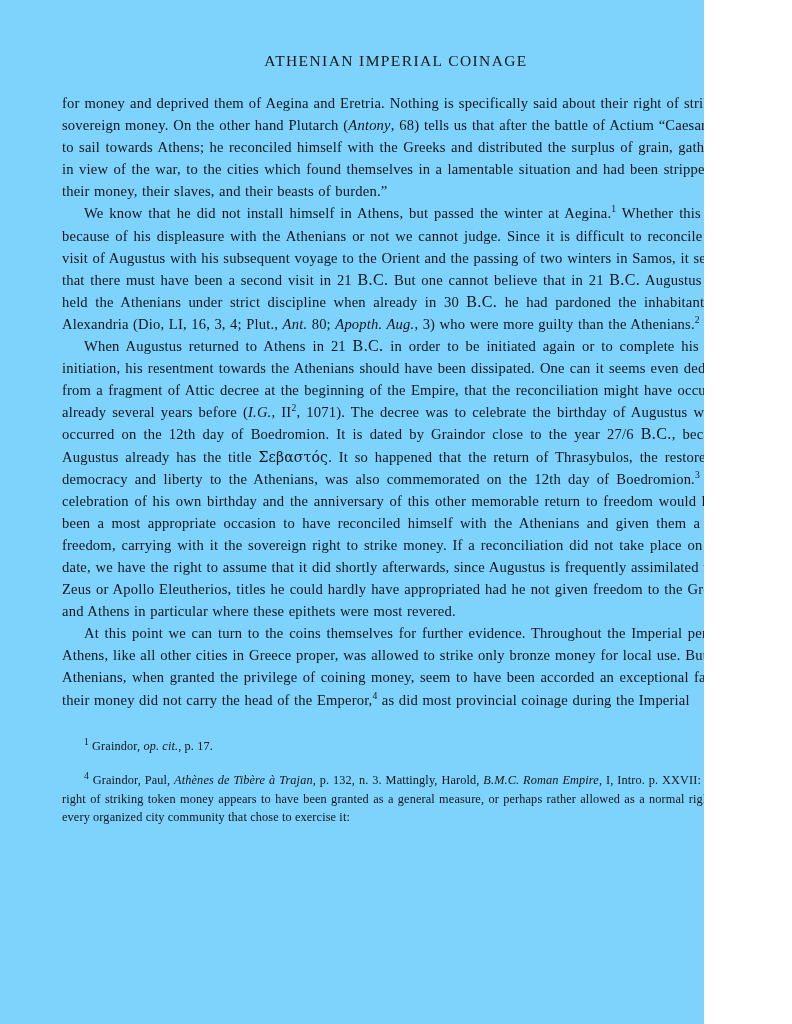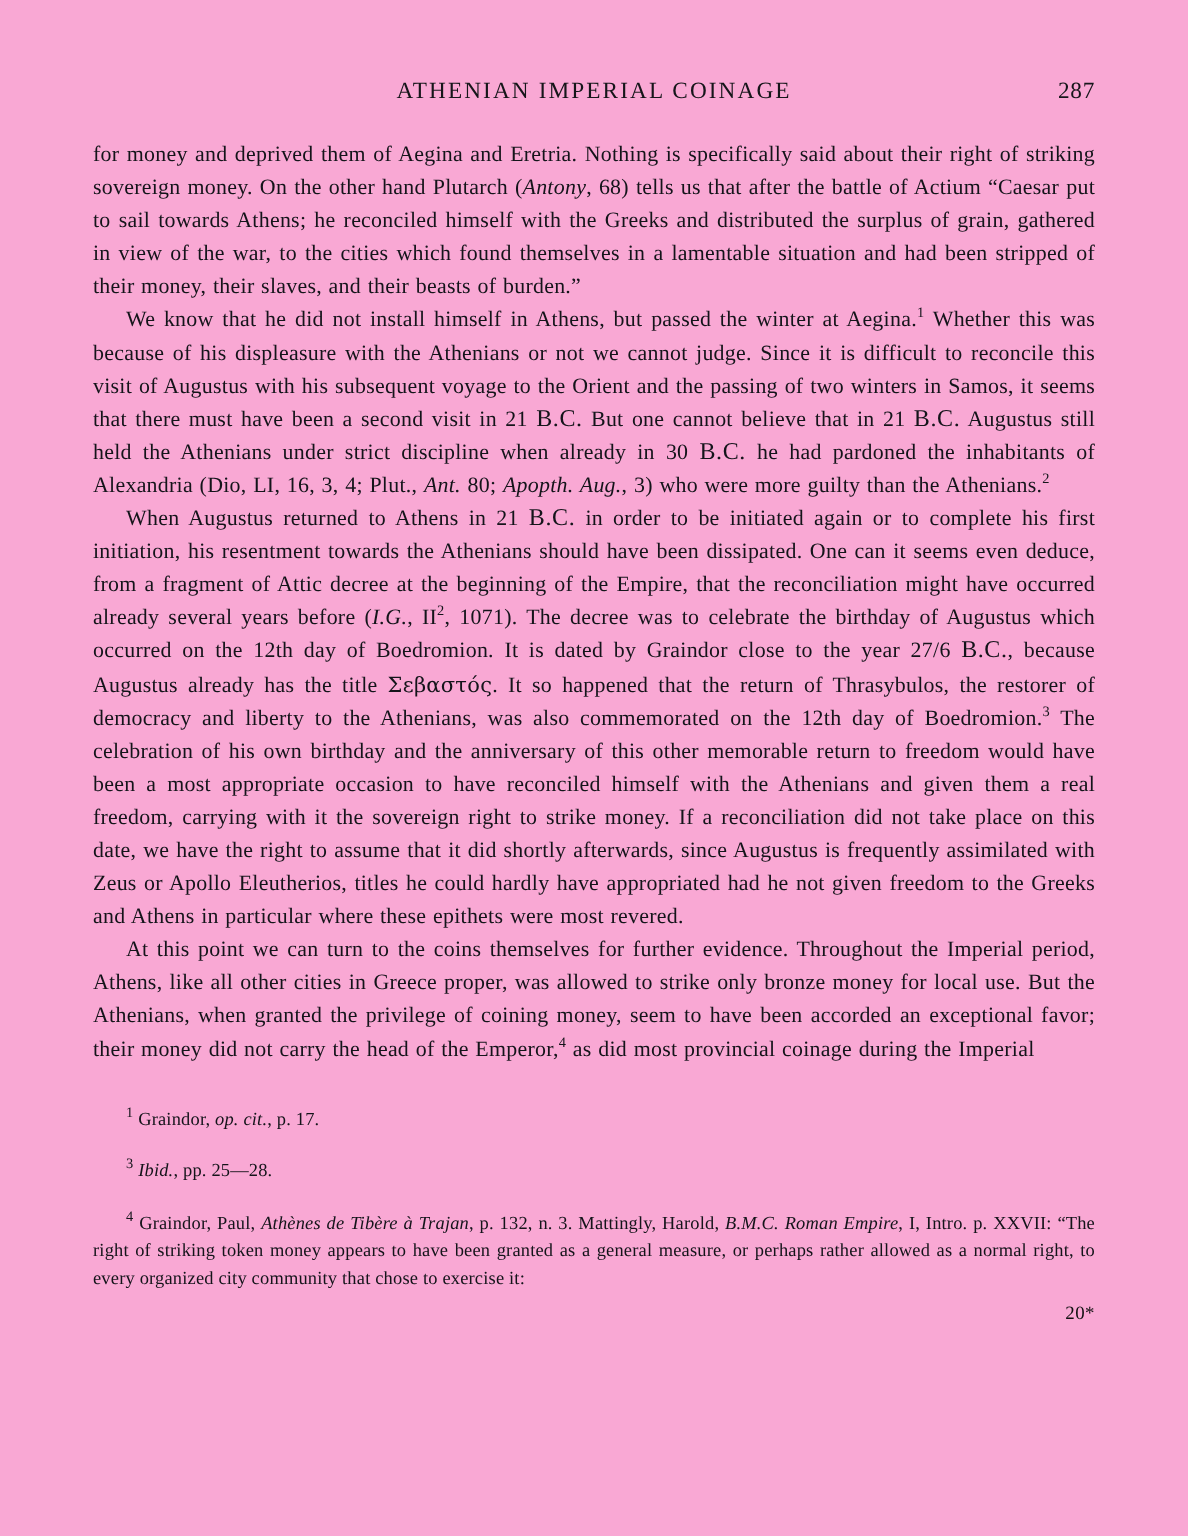--- a/index.html
+++ b/index.html
@@ -10,23 +10,23 @@
   body {
     width: 792px;
     height: 1024px;
     font-family: "Liberation Serif", serif;
     color: #111111;
     position: relative;
   }
   .page {
     position: absolute;
     left: 0; top: 0;
-    width: 792px;
+    width: 704px;
     height: 1024px;
-    background: #f9a8d4;
+    background: #7dd3fc;
     overflow: hidden;
   }
   .page-inner {
     position: absolute;
     left: 62px;
     top: 52px;
     width: 668px;
   }
   .running-head {
     position: relative;
@@ -114,19 +114,18 @@
 
     <div class="body-text">
       <p>for money and deprived them of Aegina and Eretria.  Nothing is specifically said about their right of striking sovereign money.  On the other hand Plutarch (<span class="it">Antony</span>, 68) tells us that after the battle of Actium “Caesar put to sail towards Athens; he reconciled himself with the Greeks and distributed the surplus of grain, gathered in view of the war, to the cities which found themselves in a lamentable situation and had been stripped of their money, their slaves, and their beasts of burden.”</p>
       <p class="indent">We know that he did not install himself in Athens, but passed the winter at Aegina.<sup>1</sup> Whether this was because of his displeasure with the Athenians or not we cannot judge.  Since it is difficult to reconcile this visit of Augustus with his subsequent voyage to the Orient and the passing of two winters in Samos, it seems that there must have been a second visit in 21 <span class="sc">B.C.</span>  But one cannot believe that in 21 <span class="sc">B.C.</span> Augustus still held the Athenians under strict discipline when already in 30 <span class="sc">B.C.</span> he had pardoned the inhabitants of Alexandria (Dio, LI, 16, 3, 4; Plut., <span class="it">Ant.</span> 80; <span class="it">Apopth. Aug.</span>, 3) who were more guilty than the Athenians.<sup>2</sup></p>
       <p class="indent">When Augustus returned to Athens in 21 <span class="sc">B.C.</span> in order to be initiated again or to complete his first initiation, his resentment towards the Athenians should have been dissipated.  One can it seems even deduce, from a fragment of Attic decree at the beginning of the Empire, that the reconciliation might have occurred already several years before (<span class="it">I.G.</span>, II<sup>2</sup>, 1071).  The decree was to celebrate the birthday of Augustus which occurred on the 12th day of Boedromion.  It is dated by Graindor close to the year 27/6 <span class="sc">B.C.</span>, because Augustus already has the title <span class="gk">Σεβαστóς</span>.  It so happened that the return of Thrasybulos, the restorer of democracy and liberty to the Athenians, was also commemorated on the 12th day of Boedromion.<sup>3</sup>  The celebration of his own birthday and the anniversary of this other memorable return to freedom would have been a most appropriate occasion to have reconciled himself with the Athenians and given them a real freedom, carrying with it the sovereign right to strike money.  If a reconciliation did not take place on this date, we have the right to assume that it did shortly afterwards, since Augustus is frequently assimilated with Zeus or Apollo Eleutherios, titles he could hardly have appropriated had he not given freedom to the Greeks and Athens in particular where these epithets were most revered.</p>
       <p class="indent">At this point we can turn to the coins themselves for further evidence.  Throughout the Imperial period, Athens, like all other cities in Greece proper, was allowed to strike only bronze money for local use.  But the Athenians, when granted the privilege of coining money, seem to have been accorded an exceptional favor; their money did not carry the head of the Emperor,<sup>4</sup> as did most provincial coinage during the Imperial</p>
     </div>
 
     <div class="notes">
       <p class="first-line-indent"><sup>1</sup> Graindor, <span class="it">op. cit.</span>, p. 17.</p>
-      <p class="first-line-indent"><sup>3</sup> <span class="it">Ibid.</span>, pp. 25—28.</p>
       <p class="first-line-indent"><sup>4</sup> Graindor, Paul, <span class="it">Athènes de Tibère à Trajan</span>, p. 132, n. 3. Mattingly, Harold, <span class="it">B.M.C. Roman Empire</span>, I, Intro. p. XXVII: “The right of striking token money appears to have been granted as a general measure, or perhaps rather allowed as a normal right, to every organized city community that chose to exercise it:</p>
       <div class="sig">20*</div>
     </div>
 
   </div>
 </div>
 
 </body></html>

